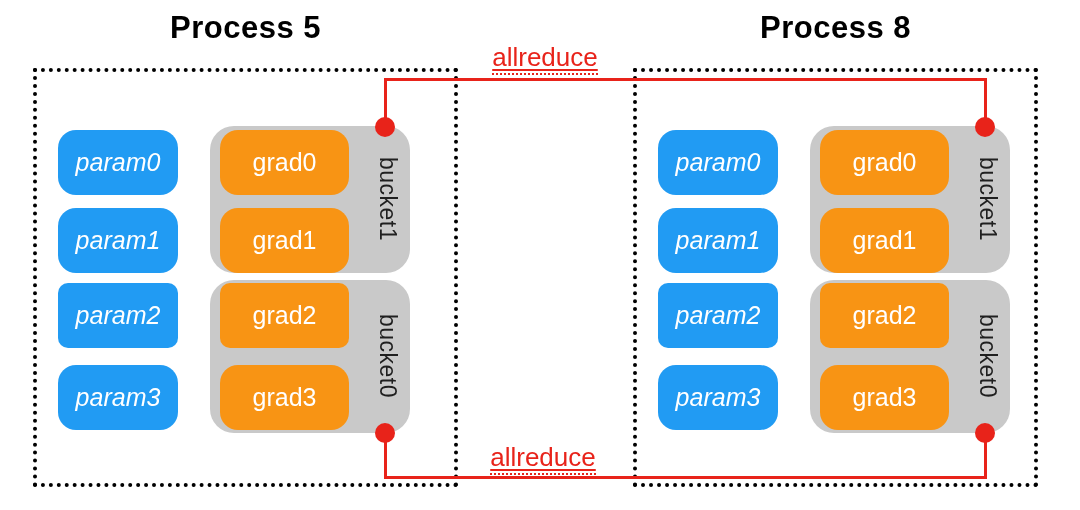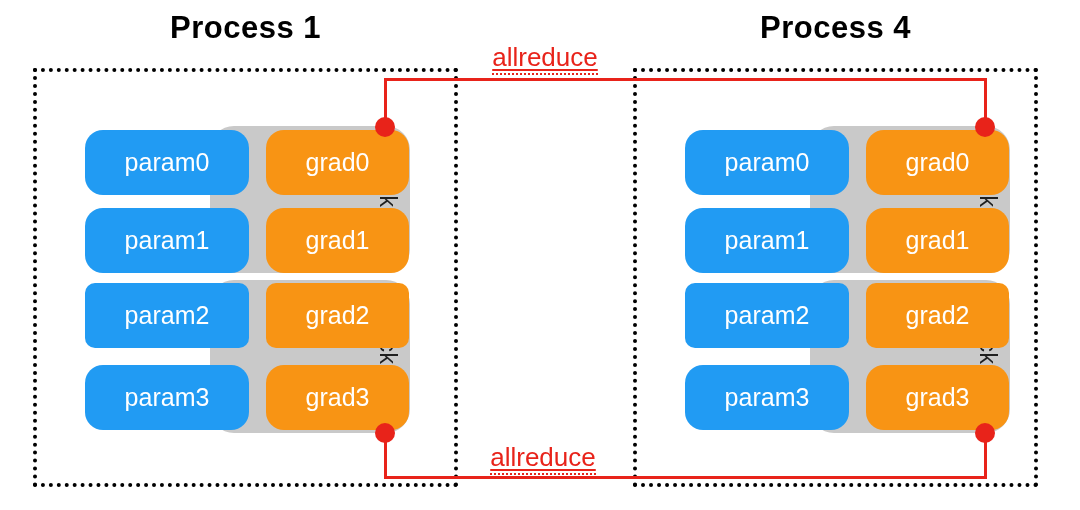--- a/index.html
+++ b/index.html
@@ -42,22 +42,22 @@
     display:flex;align-items:center;justify-content:center;
     writing-mode:vertical-rl;
     font-size:23px;color:var(--bucket-text);letter-spacing:0.5px;
   }
 
   .chip{
     position:absolute;height:65px;border-radius:18px;
     display:flex;align-items:center;justify-content:center;
     color:#ffffff;font-size:25px;
   }
-  .param{left:48px;width:164px;background:var(--param-blue);z-index:3;}
-  .grad{left:183px;width:143px;background:var(--grad-orange);z-index:2;margin-left:46px;}
+  .param{left:21px;width:120px;background:var(--param-blue);z-index:3;font-style:italic;}
+  .grad{left:183px;width:129px;background:var(--grad-orange);z-index:2;}
   .row-0{top:58px;}
   .row-1{top:136px;}
   .row-2{top:211px;border-radius:10px;}
   .row-3{top:293px;}
 
   .dot{
     position:absolute;left:338px;width:20px;height:20px;border-radius:50%;
     background:var(--line-red);z-index:5;
   }
   .dot-top{top:45px;}
@@ -85,22 +85,22 @@
     border-bottom:2px dotted var(--line-red);padding-bottom:1px;
   }
   #allreduce-top{left:455px;top:42px;}
   #allreduce-bottom{left:453px;top:442px;}
 </style>
 </head>
 <body>
 
 <div class="canvas">
 
-  <div class="proc-title" id="title-0">Process 1</div>
-  <div class="proc-title" id="title-1">Process 4</div>
+  <div class="proc-title" id="title-0">Process 5</div>
+  <div class="proc-title" id="title-1">Process 8</div>
 
   <div class="panel" id="panel-0">
     <div class="bucket bucket-1">
       <div class="bucket-label">bucket1</div>
     </div>
     <div class="bucket bucket-0">
       <div class="bucket-label">bucket0</div>
     </div>
 
     <div class="chip param row-0">param0</div>

